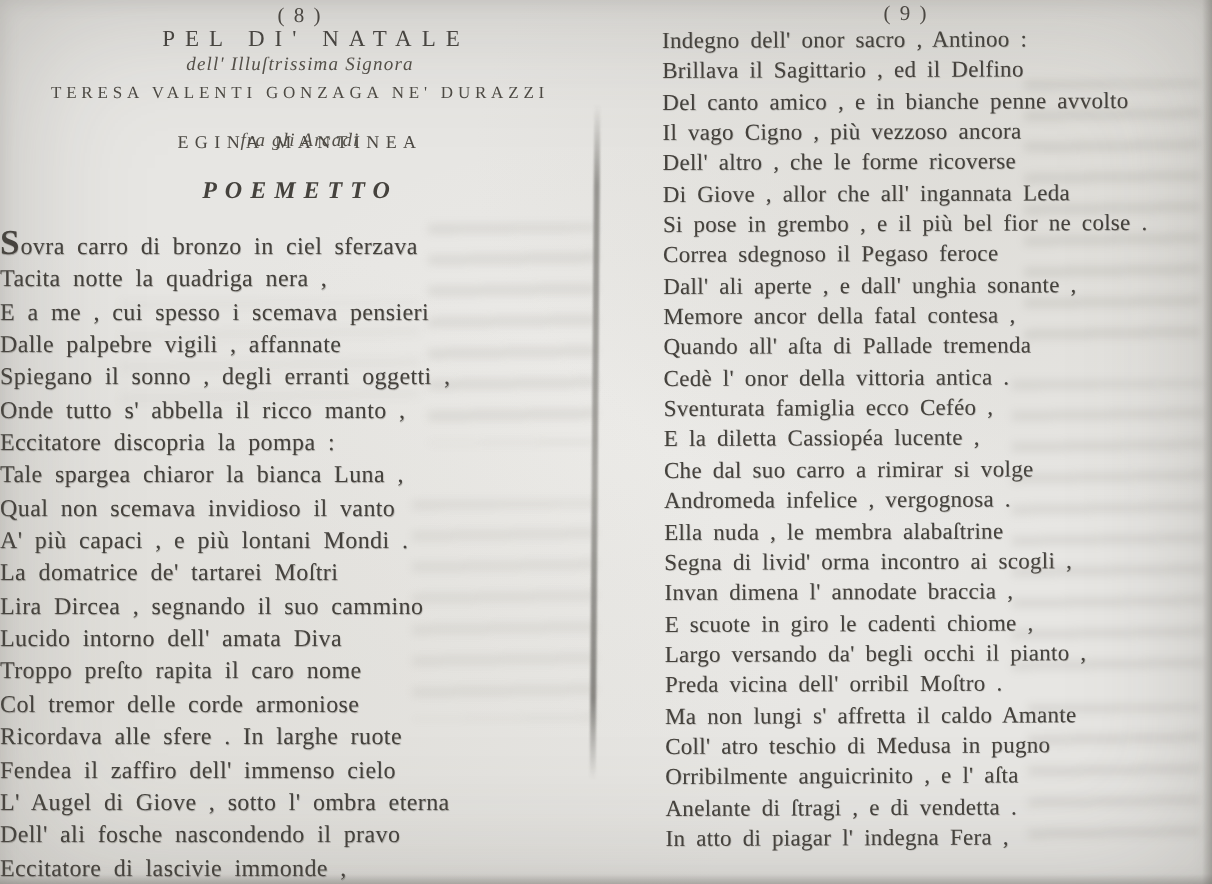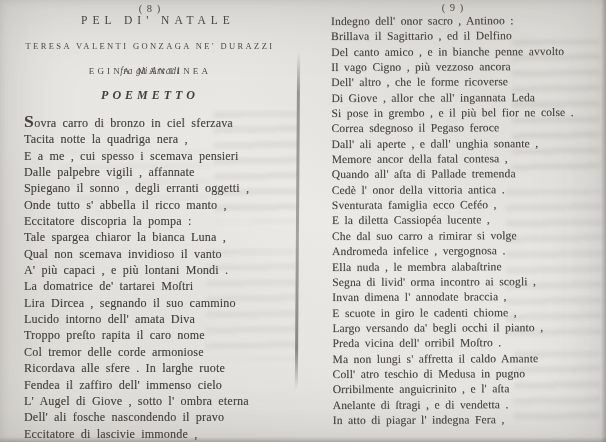--- a/index.html
+++ b/index.html
@@ -26,21 +26,21 @@
   .main-title{top:14px;font-size:11.5px;letter-spacing:5px;color:#474440;margin-left:16px;}
   .ital-small{font-style:italic;font-size:9.5px;letter-spacing:.6px;color:#545049;}
   .sub1{top:28px;}
   .dedicatee{top:41px;font-size:8.5px;letter-spacing:2.4px;color:#4d4a44;}
   .sub2{top:54px;margin-top:12px;}
   .arcadian{top:66px;font-size:9px;letter-spacing:3.2px;color:#4d4a44;}
   .poem-heading{top:88px;font-style:italic;font-weight:600;font-size:12px;letter-spacing:4px;color:#45423d;}
 
   .poem{position:absolute;white-space:nowrap;
         text-shadow:.3px .3px .35px rgba(62,60,55,.35);}
-  #left-poem{top:113px;left:24px;width:292px;font-size:12px;line-height:16.35px;
+  #left-poem{top:113px;left:0;width:292px;font-size:12px;line-height:16.35px;
              word-spacing:3px;letter-spacing:.2px;}
   #right-poem{top:14px;left:331px;width:272px;font-size:11.5px;line-height:15.35px;
               word-spacing:2.4px;letter-spacing:.15px;transform:rotate(-.25deg);transform-origin:0 0;}
   .poem-line{height:inherit;}
   .dropcap{font-size:17.5px;font-weight:600;letter-spacing:.5px;}
 
   .gutter{position:absolute;left:296px;top:52px;width:3px;height:338px;
           background:linear-gradient(180deg, transparent, rgba(72,70,65,.5) 12%, rgba(80,78,72,.45) 55%, rgba(60,58,54,.55) 88%, transparent);
           filter:blur(.6px);transform:rotate(.4deg);pointer-events:none;}
 
@@ -59,20 +59,21 @@
               background:linear-gradient(90deg, transparent, rgba(95,92,86,.35));}
   .edge-bottom{position:absolute;left:0;bottom:0;width:606px;height:5px;pointer-events:none;
                background:linear-gradient(180deg, transparent, rgba(95,92,86,.3));}
 </style>
 </head>
 <body>
 
 <div class="page" id="left-page">
   <div class="centered pagenum">( 8 )</div>
   <div class="centered main-title">PEL DI' NATALE</div>
+  <div class="centered ital-small sub1">dell' Illuſtrissima Signora</div>
   <div class="centered dedicatee">TERESA VALENTI GONZAGA NE' DURAZZI</div>
   <div class="centered ital-small sub2">fra gli Arcadi</div>
   <div class="centered arcadian">EGINA MANTINEA</div>
   <div class="centered poem-heading">POEMETTO</div>
   <div class="poem" id="left-poem">
       <div class="poem-line"><span class="dropcap">S</span>ovra carro di bronzo in ciel sferzava</div>
       <div class="poem-line">Tacita notte la quadriga nera ,</div>
       <div class="poem-line">E a me , cui spesso i scemava pensieri</div>
       <div class="poem-line">Dalle palpebre vigili , affannate</div>
       <div class="poem-line">Spiegano il sonno , degli erranti oggetti ,</div>

